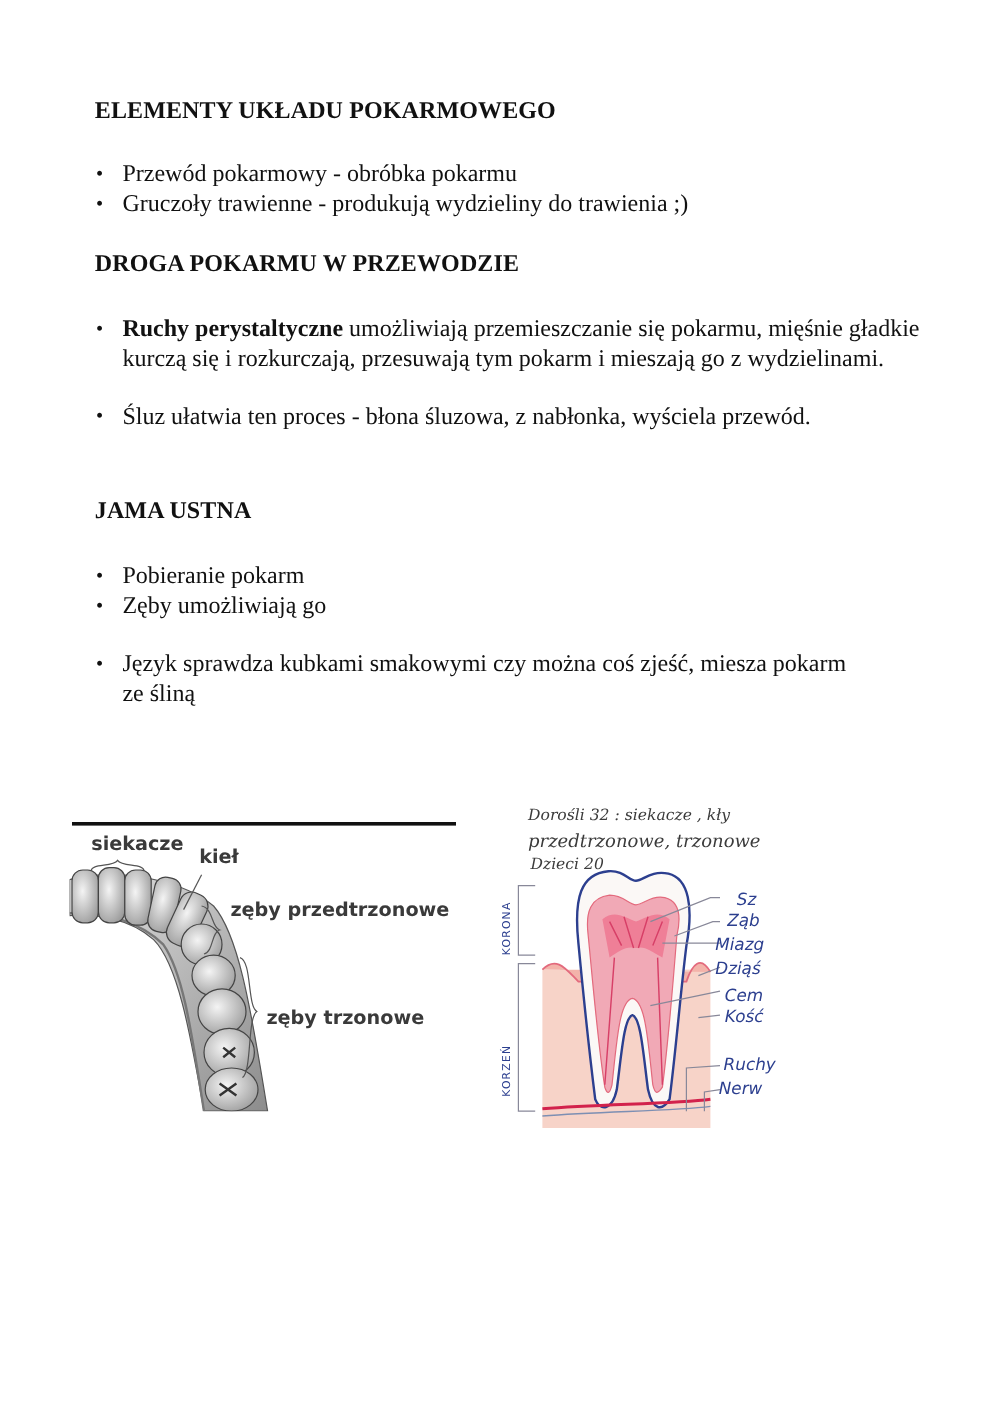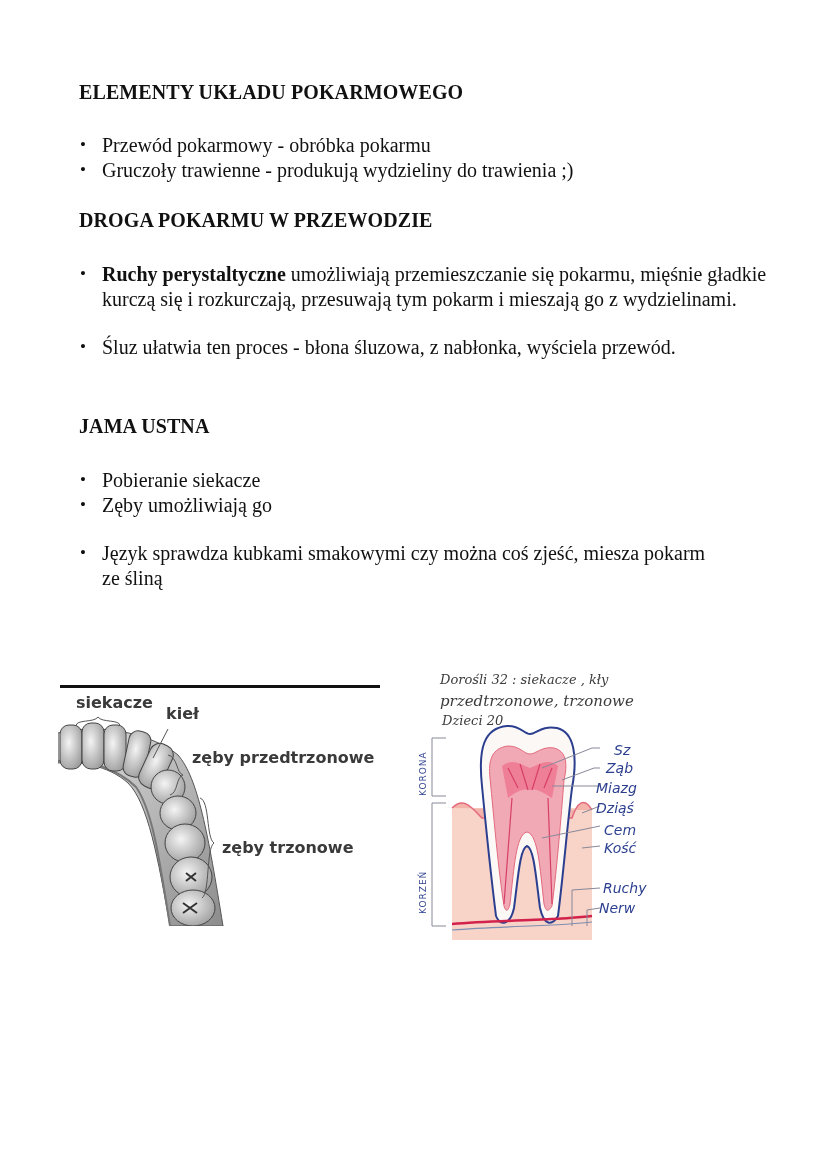--- a/index.html
+++ b/index.html
@@ -62,21 +62,21 @@
   <h2 style="top:209px;">DROGA POKARMU W PRZEWODZIE</h2>
   <ul class="blist" style="top:262px;">
     <li>
       <b>Ruchy perystaltyczne</b><span> umożliwiają przemieszczanie się pokarmu, mięśnie gładkie kurczą się i rozkurczają, przesuwają tym pokarm i mieszają go z wydzielinami.</span>
     </li>
     <li class="gap">Śluz ułatwia ten proces - błona śluzowa, z nabłonka, wyściela przewód.</li>
   </ul>
 
   <h2 style="top:415px;">JAMA USTNA</h2>
   <ul class="blist" style="top:468px;">
-    <li>Pobieranie siekacze</li>
+    <li>Pobieranie pokarm</li>
     <li>Zęby umożliwiają go</li>
     <li class="gap" style="width:610px;">Język sprawdza kubkami smakowymi czy można coś zjeść, miesza pokarm ze śliną</li>
   </ul>
 
   <div class="jaw">
     <div class="rule"></div>
     <svg width="323" height="243" viewBox="0 0 323 243" style="position:absolute;left:0;top:0;">
       <defs>
         <linearGradient id="jg" x1="0" y1="0" x2="1" y2="1">
           <stop offset="0" stop-color="#e2e2e2"></stop>

